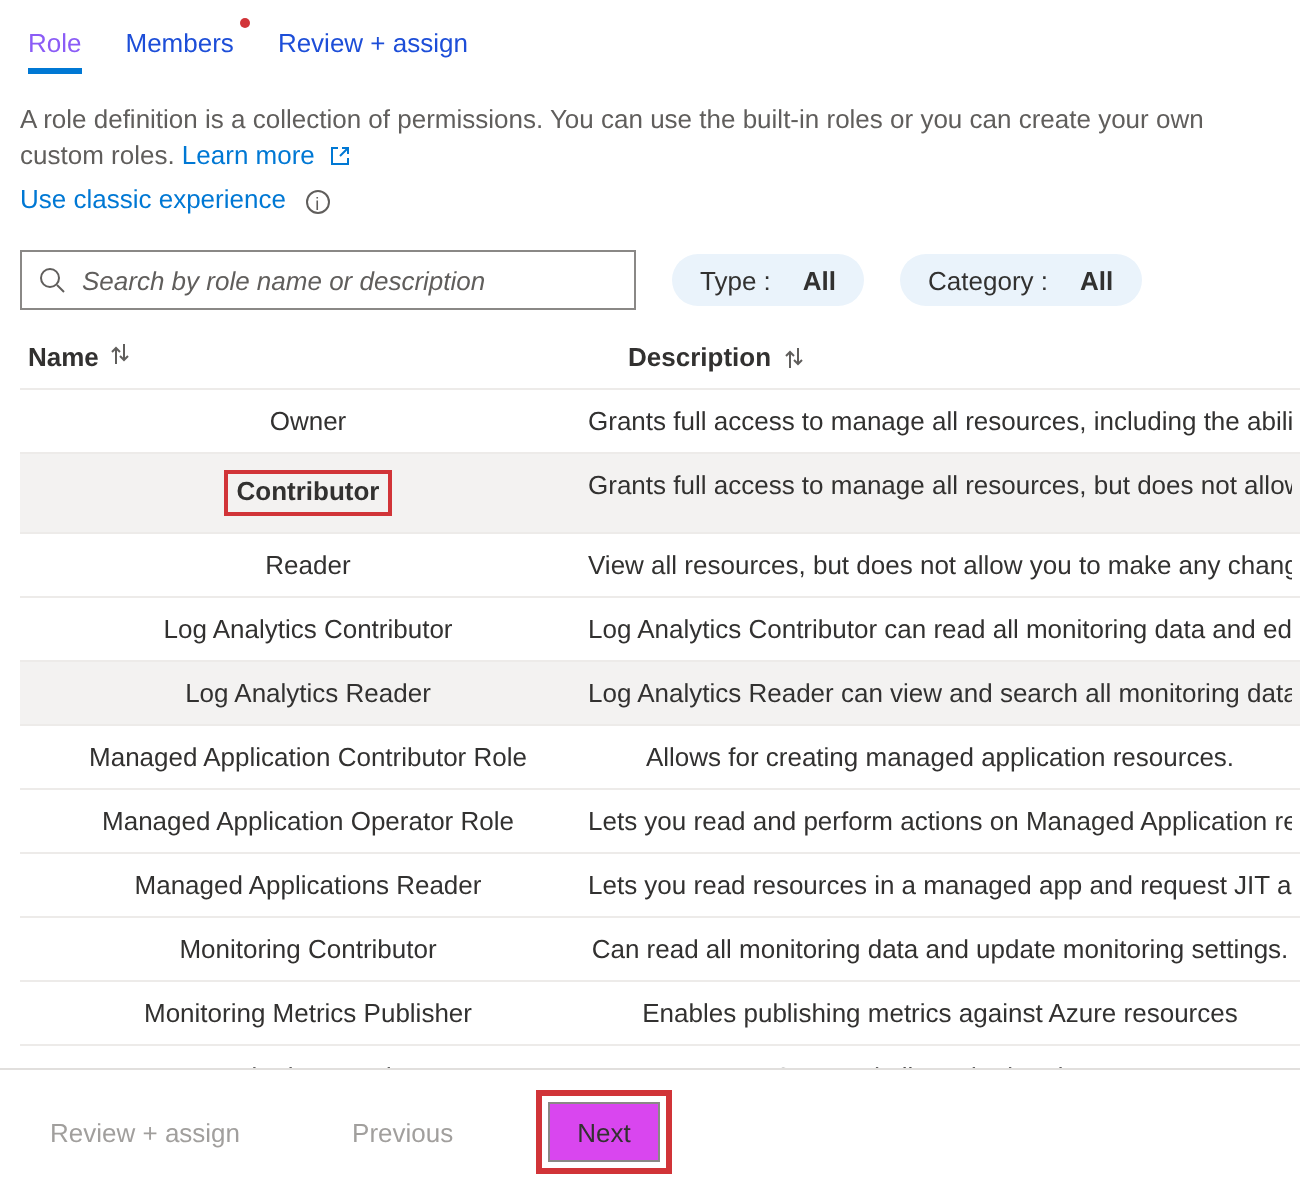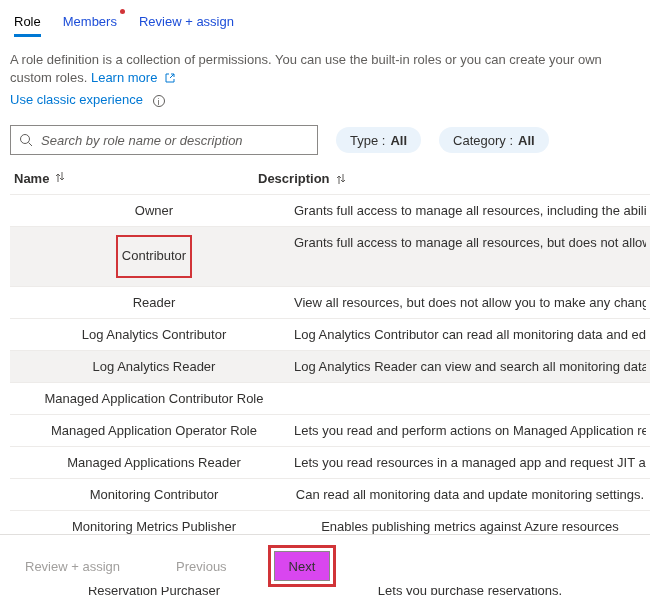--- a/index.html
+++ b/index.html
@@ -20,21 +20,21 @@
     padding: 0 0 0 4px;
   }
   .tab {
     color: #605e5c;
     font-size: 13px;
     padding: 4px 0 8px 0;
     cursor: pointer;
     position: relative;
   }
   .tab.active {
-    color: #000000;
+    color: #8b5cf6;
     text-align: center;
   }
   .tab.active::after {
     content: "";
     position: absolute;
     left: 0; right: 0; bottom: 0;
     height: 3px;
     background: #0078d4;
   }
   .tab-link { color: #1d4ed8; }
@@ -106,47 +106,48 @@
     height:26px;
     padding:12px 14px;
     border-radius:13px;
     background:#eaf3fb;
     color:#323130;
     display:flex;
     align-items:center;
     font-size:13px;
     cursor:pointer;
   }
-  .pill b { font-weight:600; margin-left:5px;}
+  .pill b { font-weight:600; margin-left:16px;}
   .headers {
     display:flex;
     margin-top:16px;
     padding:0 4px 8px 4px;
     font-weight:600;
   }
-  .col-name { width:244px; display:flex; align-items:flex-start; gap:6px;}
+  .col-name { width:300px; display:flex; align-items:flex-start; gap:6px;}
   .col-desc { flex:1; display:flex; align-items:center; gap:6px;}
   .sort-icon svg { display:block; }
   .table-body { overflow:hidden; }
   .row {
     display:flex;
     padding:8px 4px;
     border-top:1px solid #edebe9;
     white-space:nowrap;
     text-align:center;
   }
   .row:nth-child(even){  }
   .row.alt { background:#f3f2f1; }
   .row .name-cell { width:280px; overflow:hidden; }
   .row .desc-cell { flex:1; overflow:hidden; }
   .highlight-name {
     border:2px solid #d13438;
-    padding:11px 4px;
+    padding:1px 4px;
     display:inline-block;
     line-height:1.3;
+    font-weight:bold;
   }
   .footer {
     position:absolute;
     left:0; right:0;
     bottom:8px;
     border-top:1px solid #e1dfdd;
     padding:10px 0 0 10px;
     display:flex;
     gap:26px;
     align-items:center;
@@ -258,20 +259,21 @@
     <div class="row">
       <div class="name-cell">Log Analytics Contributor</div>
       <div class="desc-cell">Log Analytics Contributor can read all monitoring data and edit m</div>
     </div>
     <div class="row alt">
       <div class="name-cell">Log Analytics Reader</div>
       <div class="desc-cell">Log Analytics Reader can view and search all monitoring data as v</div>
     </div>
     <div class="row">
       <div class="name-cell">Managed Application Contributor Role</div>
+      <div class="desc-cell">Allows for creating managed application resources.</div>
     </div>
     <div class="row">
       <div class="name-cell">Managed Application Operator Role</div>
       <div class="desc-cell">Lets you read and perform actions on Managed Application resou</div>
     </div>
     <div class="row">
       <div class="name-cell">Managed Applications Reader</div>
       <div class="desc-cell">Lets you read resources in a managed app and request JIT access</div>
     </div>
     <div class="row">

